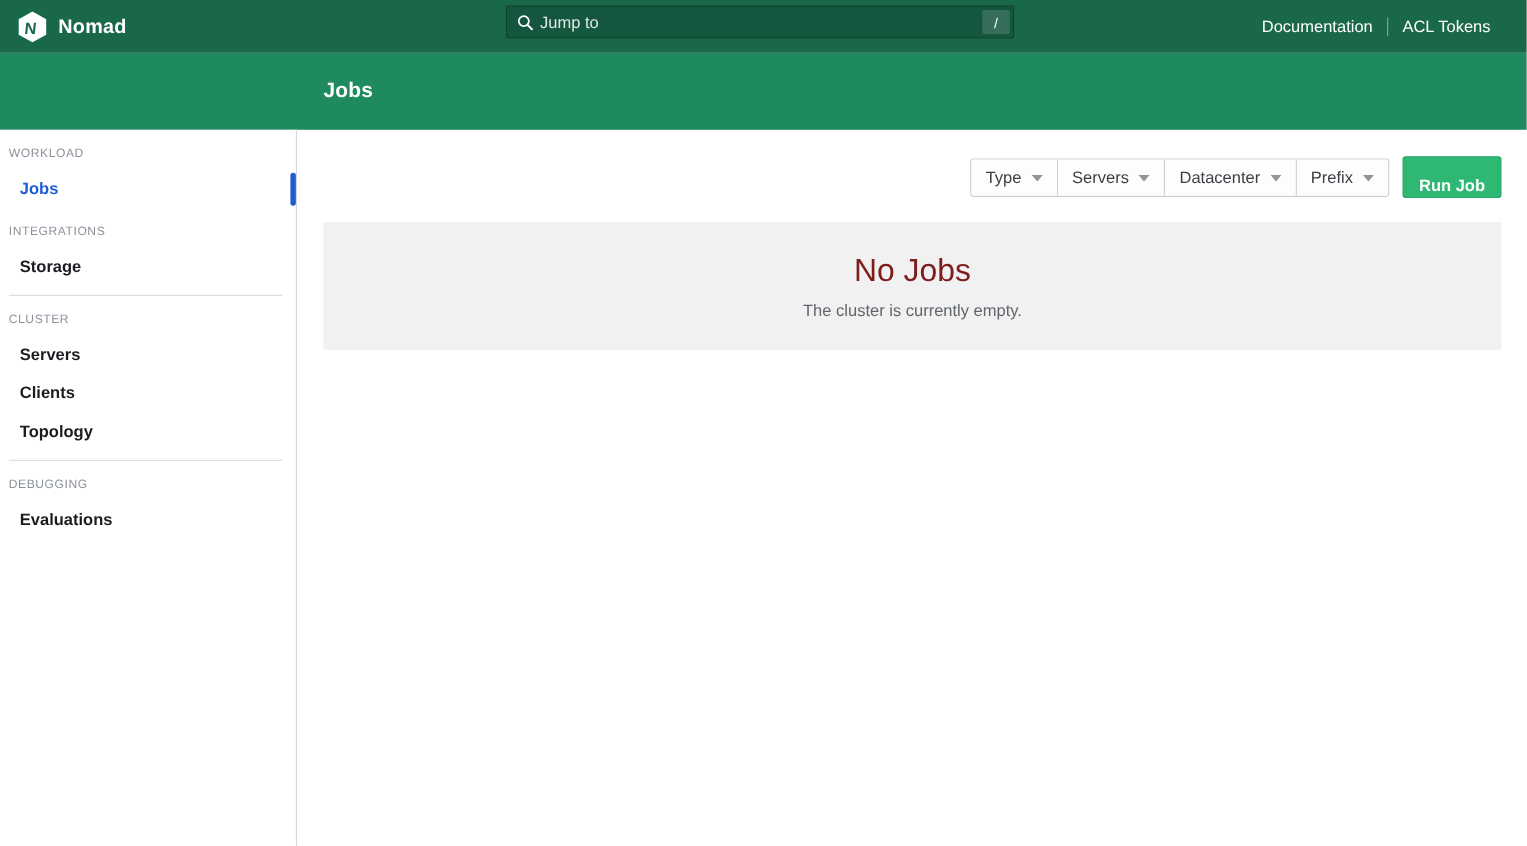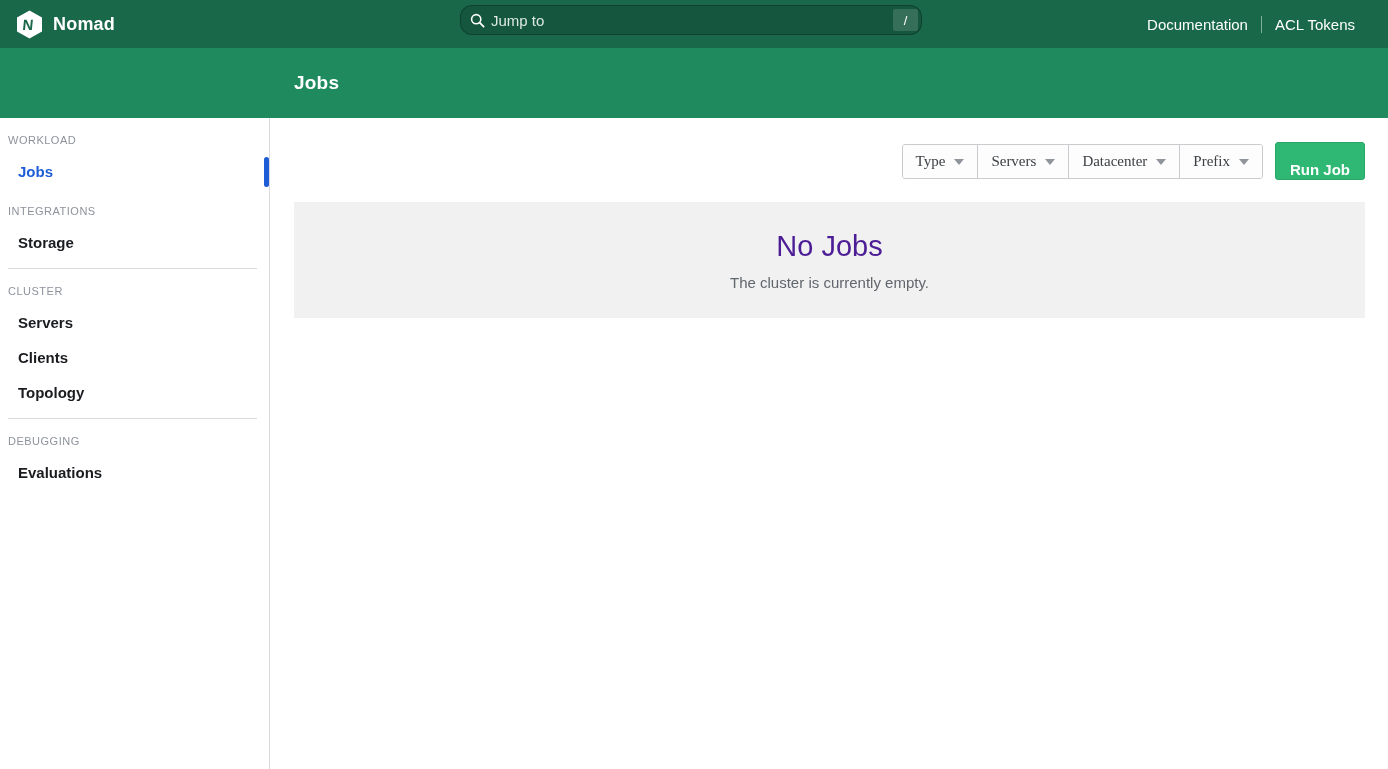--- a/index.html
+++ b/index.html
@@ -6,21 +6,21 @@
   html, body { width: 1388px; height: 769px; overflow: hidden; background: #fff;
     font-family: "Liberation Sans", "DejaVu Sans", sans-serif; }
 
   
   .topbar { position: relative; height: 48px; background: #19684a;
     display: flex; align-items: center; justify-content: space-between; }
   .brand { display: flex; align-items: center; gap: 10px; padding-left: 16px; cursor: pointer; }
   .brand-name { color: #fff; font-size: 18px; font-weight: 700; letter-spacing: .2px; }
 
   .search-wrap { position: absolute; left: 460px; top: 5px; width: 462px; height: 30px;
-    background: rgba(0,0,0,0.16); border: 1px solid rgba(0,0,0,0.28); border-radius: 12px;
+    background: rgba(0,0,0,0.16); border: 1px solid rgba(0,0,0,0.28); border-radius: 2px;
     display: flex; align-items: flex-start; }
   .search-icon { position: absolute; left: 9px; top: 7px; }
   .search-input { flex: 1; height: 100%; background: transparent; border: none; outline: none;
     color: #fff; font-size: 15px; padding: 0 34px 0 30px;
     font-family: "Liberation Sans", "DejaVu Sans", sans-serif; }
   .search-input::placeholder { color: #e9f1ec; opacity: .95; }
   .search-kbd { position: absolute; right: 3px; top: 3px; bottom: 3px; width: 25px;
     background: rgba(255,255,255,0.14); border-radius: 2px; color: #fff; font-size: 13px;
     display: flex; align-items: center; justify-content: center; }
 
@@ -47,32 +47,32 @@
   .active-bar { position: absolute; right: 0; top: 3px; width: 5px; height: 30px;
     background: #1f5dd6; border-radius: 3px; }
   .nav-divider { border: none; border-top: 1px solid #d9dbde; margin: 8px 12px 4px 8px; }
 
   
   .filter-row { display: flex; justify-content: flex-end; align-items: center; gap: 12px; }
   .dropdown-group { display: flex; border: 1px solid #c9cbce; border-radius: 3px;
     background: #fdfdfd; overflow: hidden; }
   .dropdown { display: flex; align-items: center; gap: 9px; padding: 0 13px; height: 33px;
     font-size: 15px; color: #3c4045; cursor: pointer; border-right: 1px solid #c9cbce;
-    background: #fdfdfd; font-family: Liberation Serif, serif; }
+    background: #fdfdfd; }
   .dropdown:last-child { border-right: none; }
   .caret { width: 0; height: 0; border-left: 5px solid transparent;
     border-right: 5px solid transparent; border-top: 6px solid #8f959b; margin-top: 1px; }
   .run-job-btn { height: 33px; padding: 18px 14px; background: #2eb873; color: #fff;
     font-size: 15px; font-weight: 700; border: 1px solid #28a767; border-radius: 3px;
     cursor: pointer; font-family: "Liberation Sans", "DejaVu Sans", sans-serif; }
 
   
   .empty-state { margin-top: 22px; height: 116px; background: #f1f1f2;
     display: flex; flex-direction: column; align-items: center; justify-content: center; }
-  .empty-title { font-size: 29px; color: #4c1d95; font-weight: 400; }
+  .empty-title { font-size: 29px; color: #7f1d1d; font-weight: 400; }
   .empty-msg { font-size: 15px; color: #60666c; margin-top: 11px; }
 </style>
 </head>
 <body>
 
 <div class="topbar">
   <div class="brand">
     <span style="display:flex">
       <svg width="27" height="29" viewBox="0 0 27 29">
         <polygon points="13.5,0.5 26,7.5 26,21.5 13.5,28.5 1,21.5 1,7.5" fill="#ffffff"></polygon>

